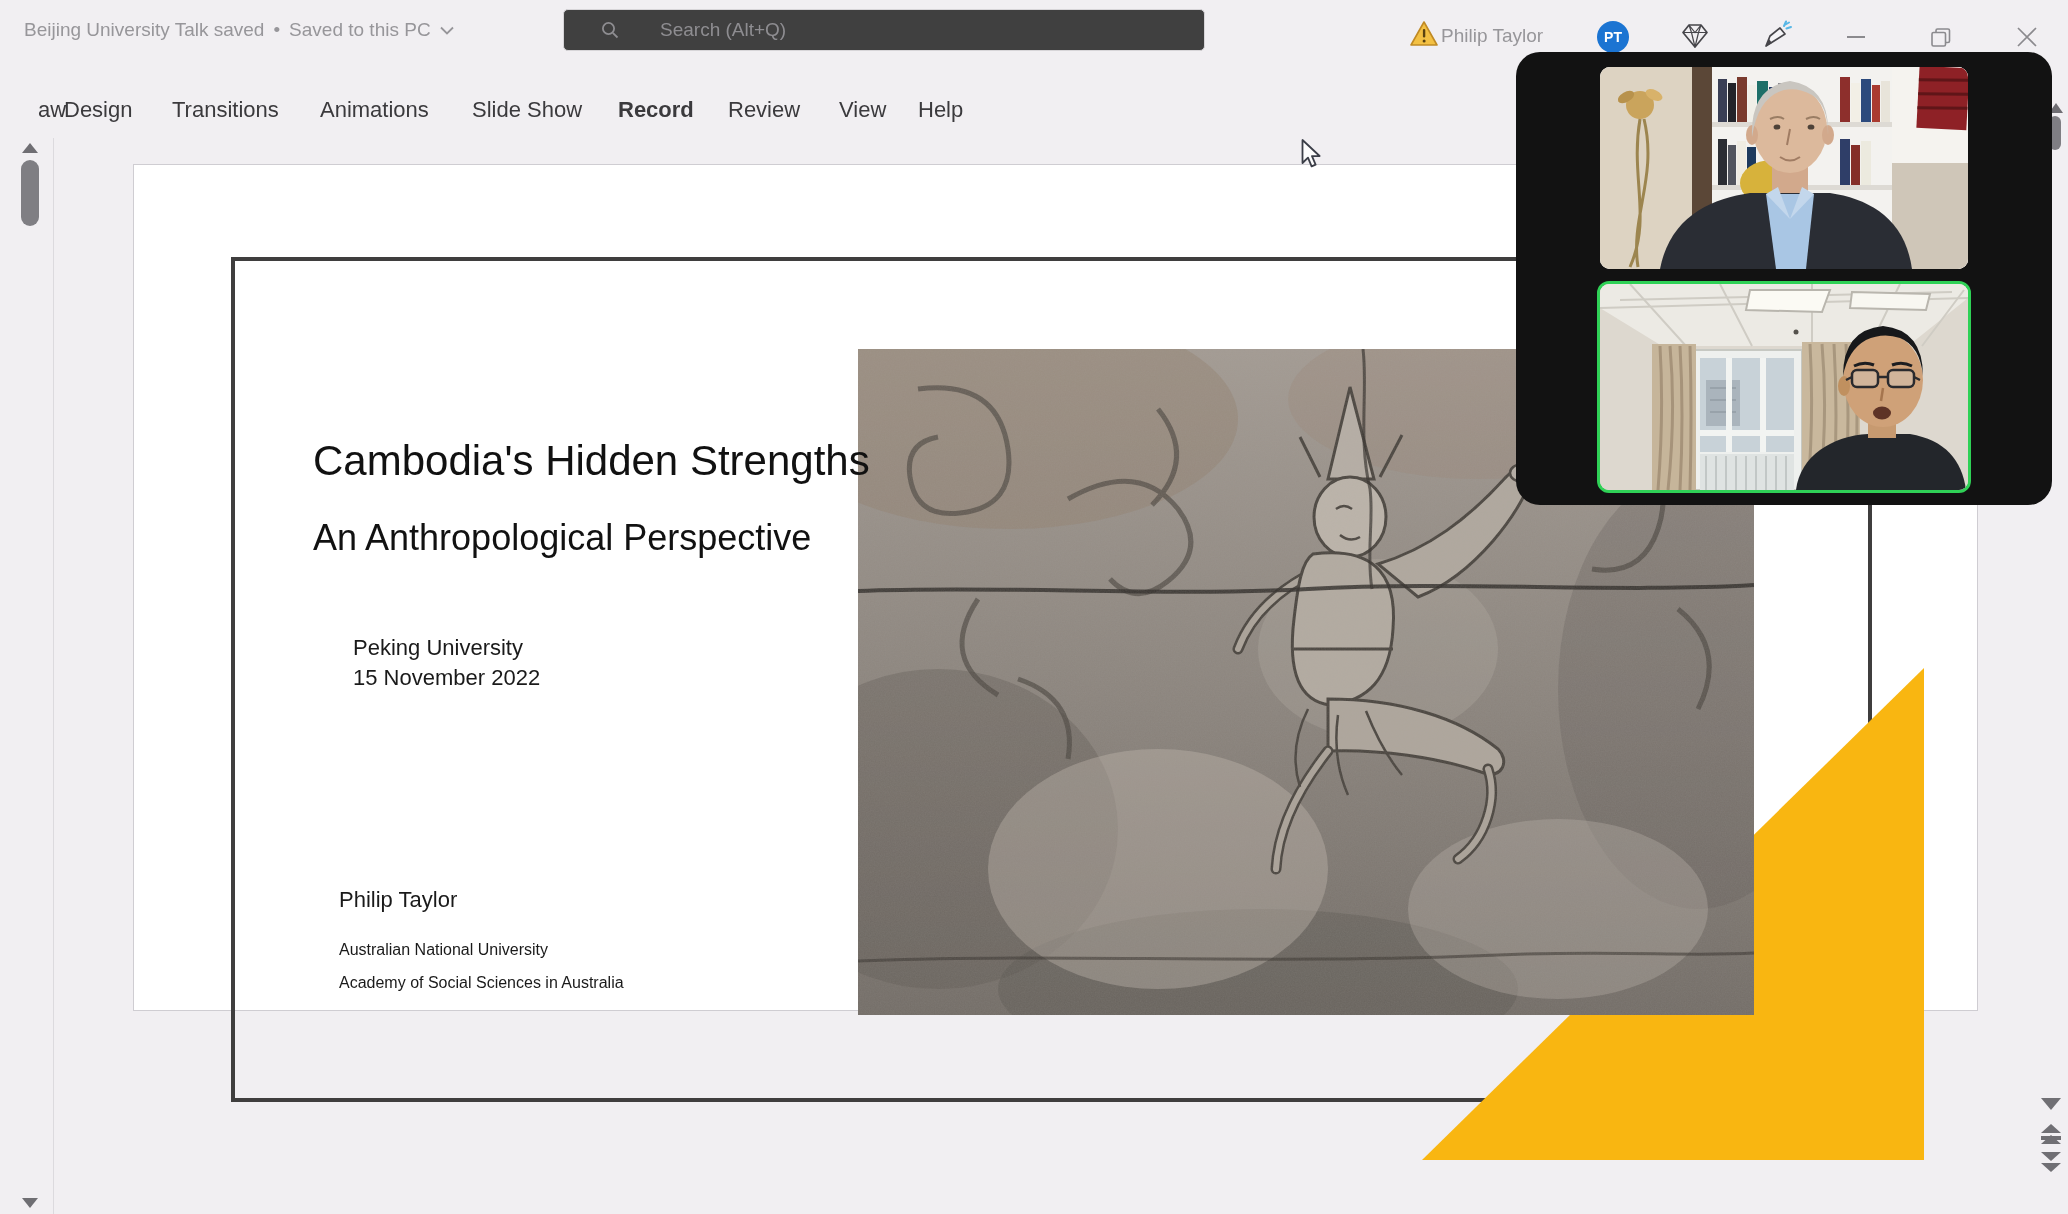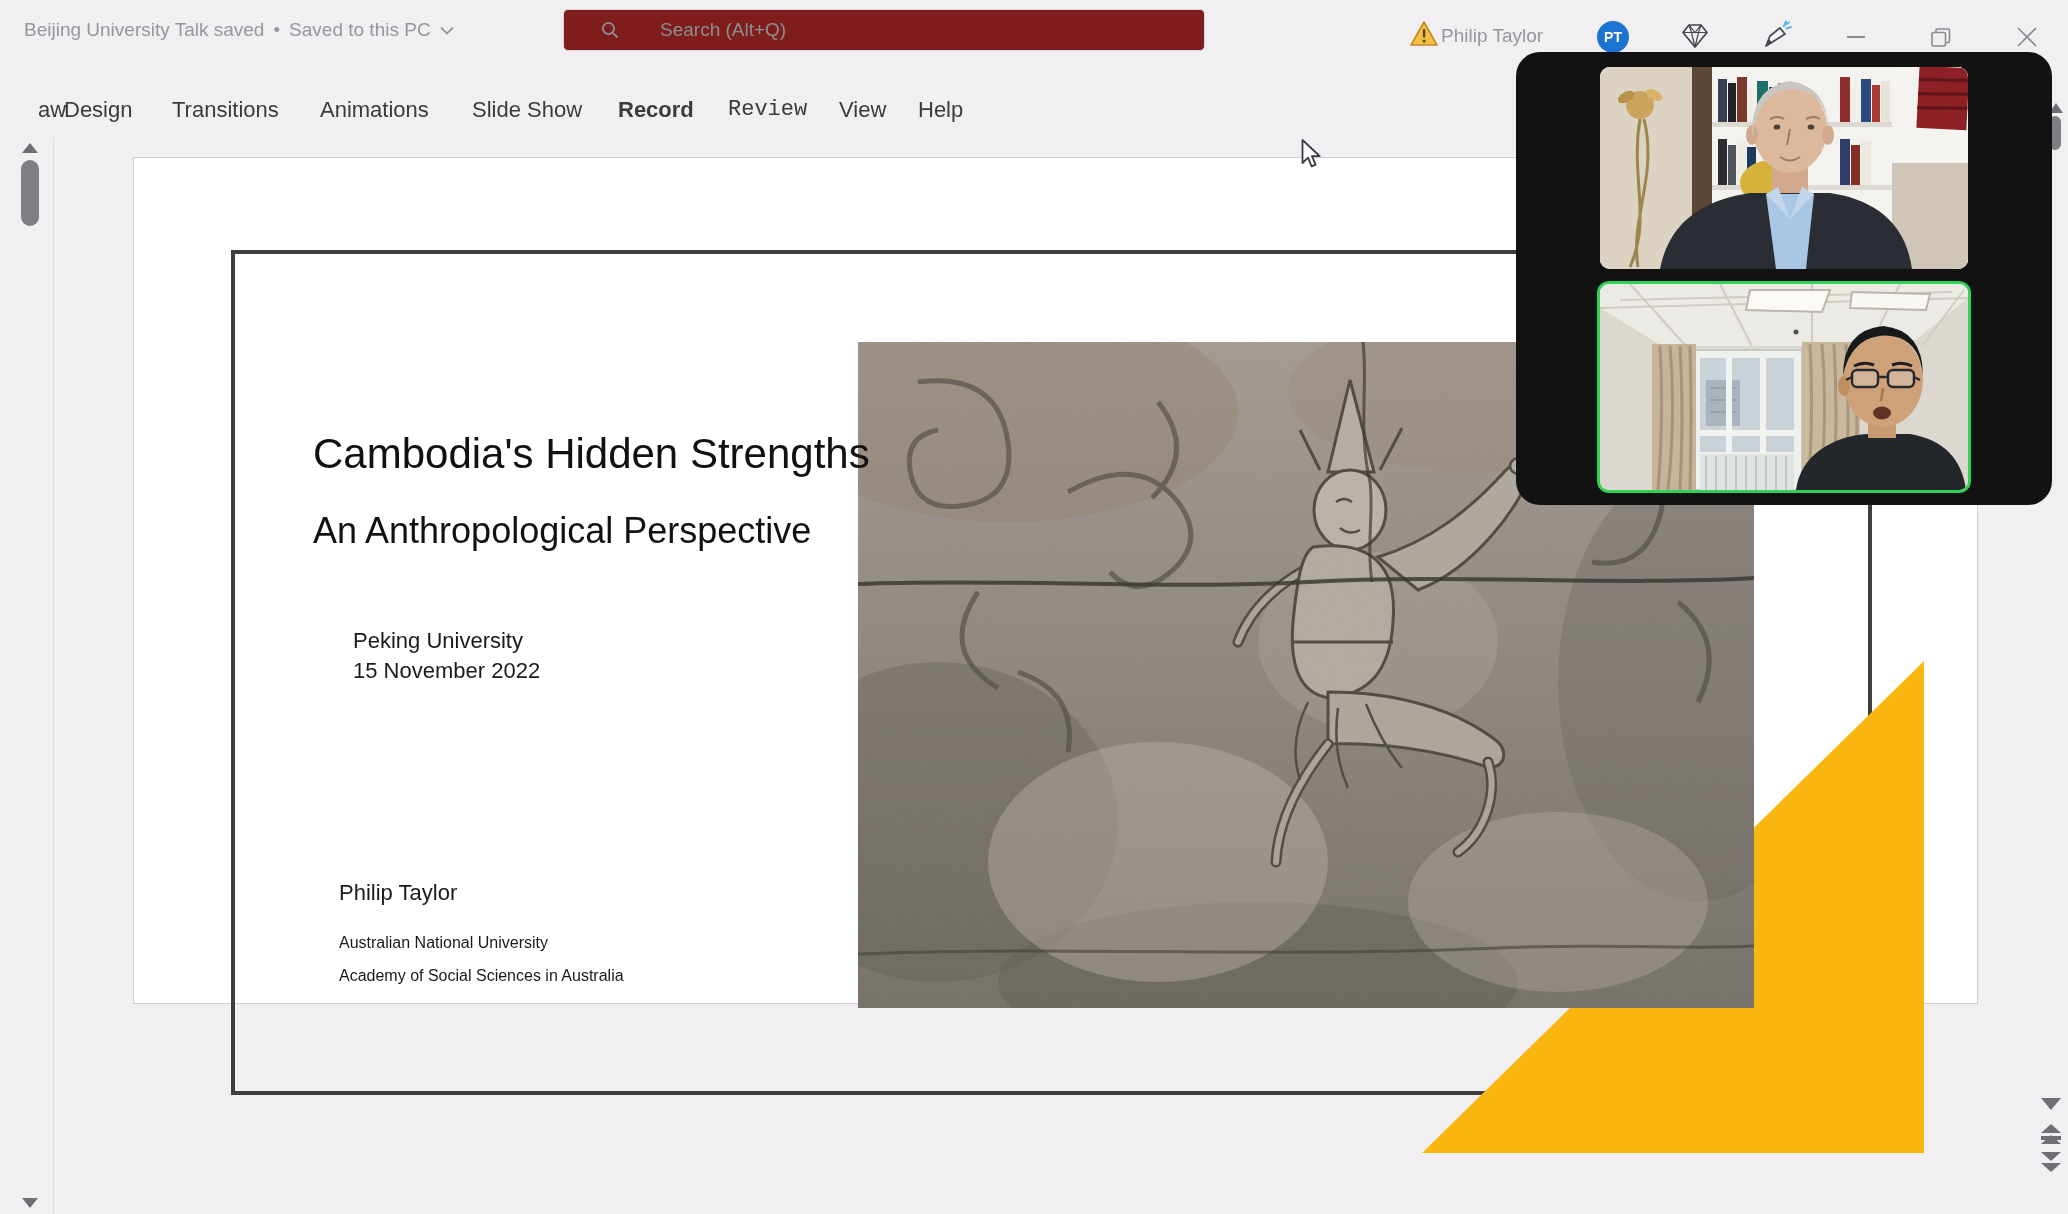--- a/index.html
+++ b/index.html
@@ -3,39 +3,39 @@
 <meta charset="utf-8">
 <style>
   html,body{margin:0;padding:0;}
   body{font-family:"Liberation Sans",sans-serif;background:#cfcfd4;}
   #stage{position:relative;width:2068px;height:1214px;background:#f1eff2;overflow:hidden;}
   .abs{position:absolute;}
 
   
   #doc-title-group{left:24px;top:19px;display:flex;align-items:center;gap:9px;
     font-size:19px;color:#97969a;white-space:nowrap;}
-  #search-box{left:563px;top:9px;width:642px;height:42px;background:#7f1d1d;
+  #search-box{left:563px;top:9px;width:642px;height:42px;background:#404040;
     border:1px solid #d7d5d8;border-radius:5px;display:flex;align-items:center;
     padding-left:36px;box-sizing:border-box;}
   #search-box .ph{color:#8e8d91;font-size:19px;margin-left:40px;}
   .tb-ico{display:flex;align-items:center;justify-content:center;}
   #user-name{left:1441px;top:25px;font-size:19px;color:#97969a;}
   #avatar{left:1597px;top:21px;width:32px;height:32px;border-radius:50%;
     background:#1b74d2;color:#fff;font-size:14px;font-weight:bold;
     display:flex;align-items:center;justify-content:center;}
 
   
   .rtab{position:absolute;top:97px;font-size:22px;color:#3b3a3d;white-space:nowrap;cursor:default;}
 
   
   #pane-divider{left:53px;top:138px;width:1px;height:1076px;background:#dcdade;}
   #left-thumb{left:21px;top:160px;width:18px;height:66px;border-radius:9px;background:#7f7e83;}
 
   
-  #slide-canvas{left:133px;top:157px;width:1845px;height:847px;background:#ffffff;
+  #slide-canvas{left:133px;top:164px;width:1845px;height:847px;background:#ffffff;
     border:1px solid #cfcdd2;box-sizing:border-box;}
   #slide-frame{left:97px;top:92px;width:1641px;height:845px;border:4px solid #3f3e3e;
     box-sizing:border-box;z-index:1;}
   #slide-title{left:179px;top:272px;font-size:42px;color:#111;z-index:4;}
   #slide-subtitle{left:179px;top:352px;font-size:36px;color:#111;z-index:4;}
   #venue-block{left:219px;top:468px;font-size:22px;line-height:30px;color:#1a1a1a;z-index:4;}
   #author-name{left:205px;top:722px;font-size:22px;color:#1a1a1a;z-index:4;}
   #affiliation-block{left:205px;top:768px;font-size:16px;line-height:33px;color:#1a1a1a;z-index:4;}
   #accent-triangle{left:1288px;top:503px;z-index:2;}
   #stone-image{left:724px;top:184px;width:896px;height:666px;z-index:3;}
@@ -124,21 +124,21 @@
       </svg>
   </span>
 
   <div>
     <span class="rtab" style="left:2px;margin-left:36px;">aw</span>
     <span class="rtab" style="left:64px;">Design</span>
     <span class="rtab" style="left:172px;text-align:right;">Transitions</span>
     <span class="rtab" style="left:320px;">Animations</span>
     <span class="rtab" style="left:472px;">Slide Show</span>
     <span class="rtab" style="left:618px;font-weight:bold;">Record</span>
-    <span class="rtab" style="left:728px;font-family:Liberation Mono, monospace;">Review</span>
+    <span class="rtab" style="left:728px;">Review</span>
     <span class="rtab" style="left:839px;">View</span>
     <span class="rtab" style="left:918px;">Help</span>
   </div>
 
   <div class="abs" id="pane-divider"></div>
   <span class="abs tb-ico" style="left:21px;top:142px;">
     <svg width="18" height="12" viewBox="0 0 18 12">
         <path d="M9 1 L17 11 L1 11 Z" fill="#6f6e73"></path>
       </svg>
   </span>

